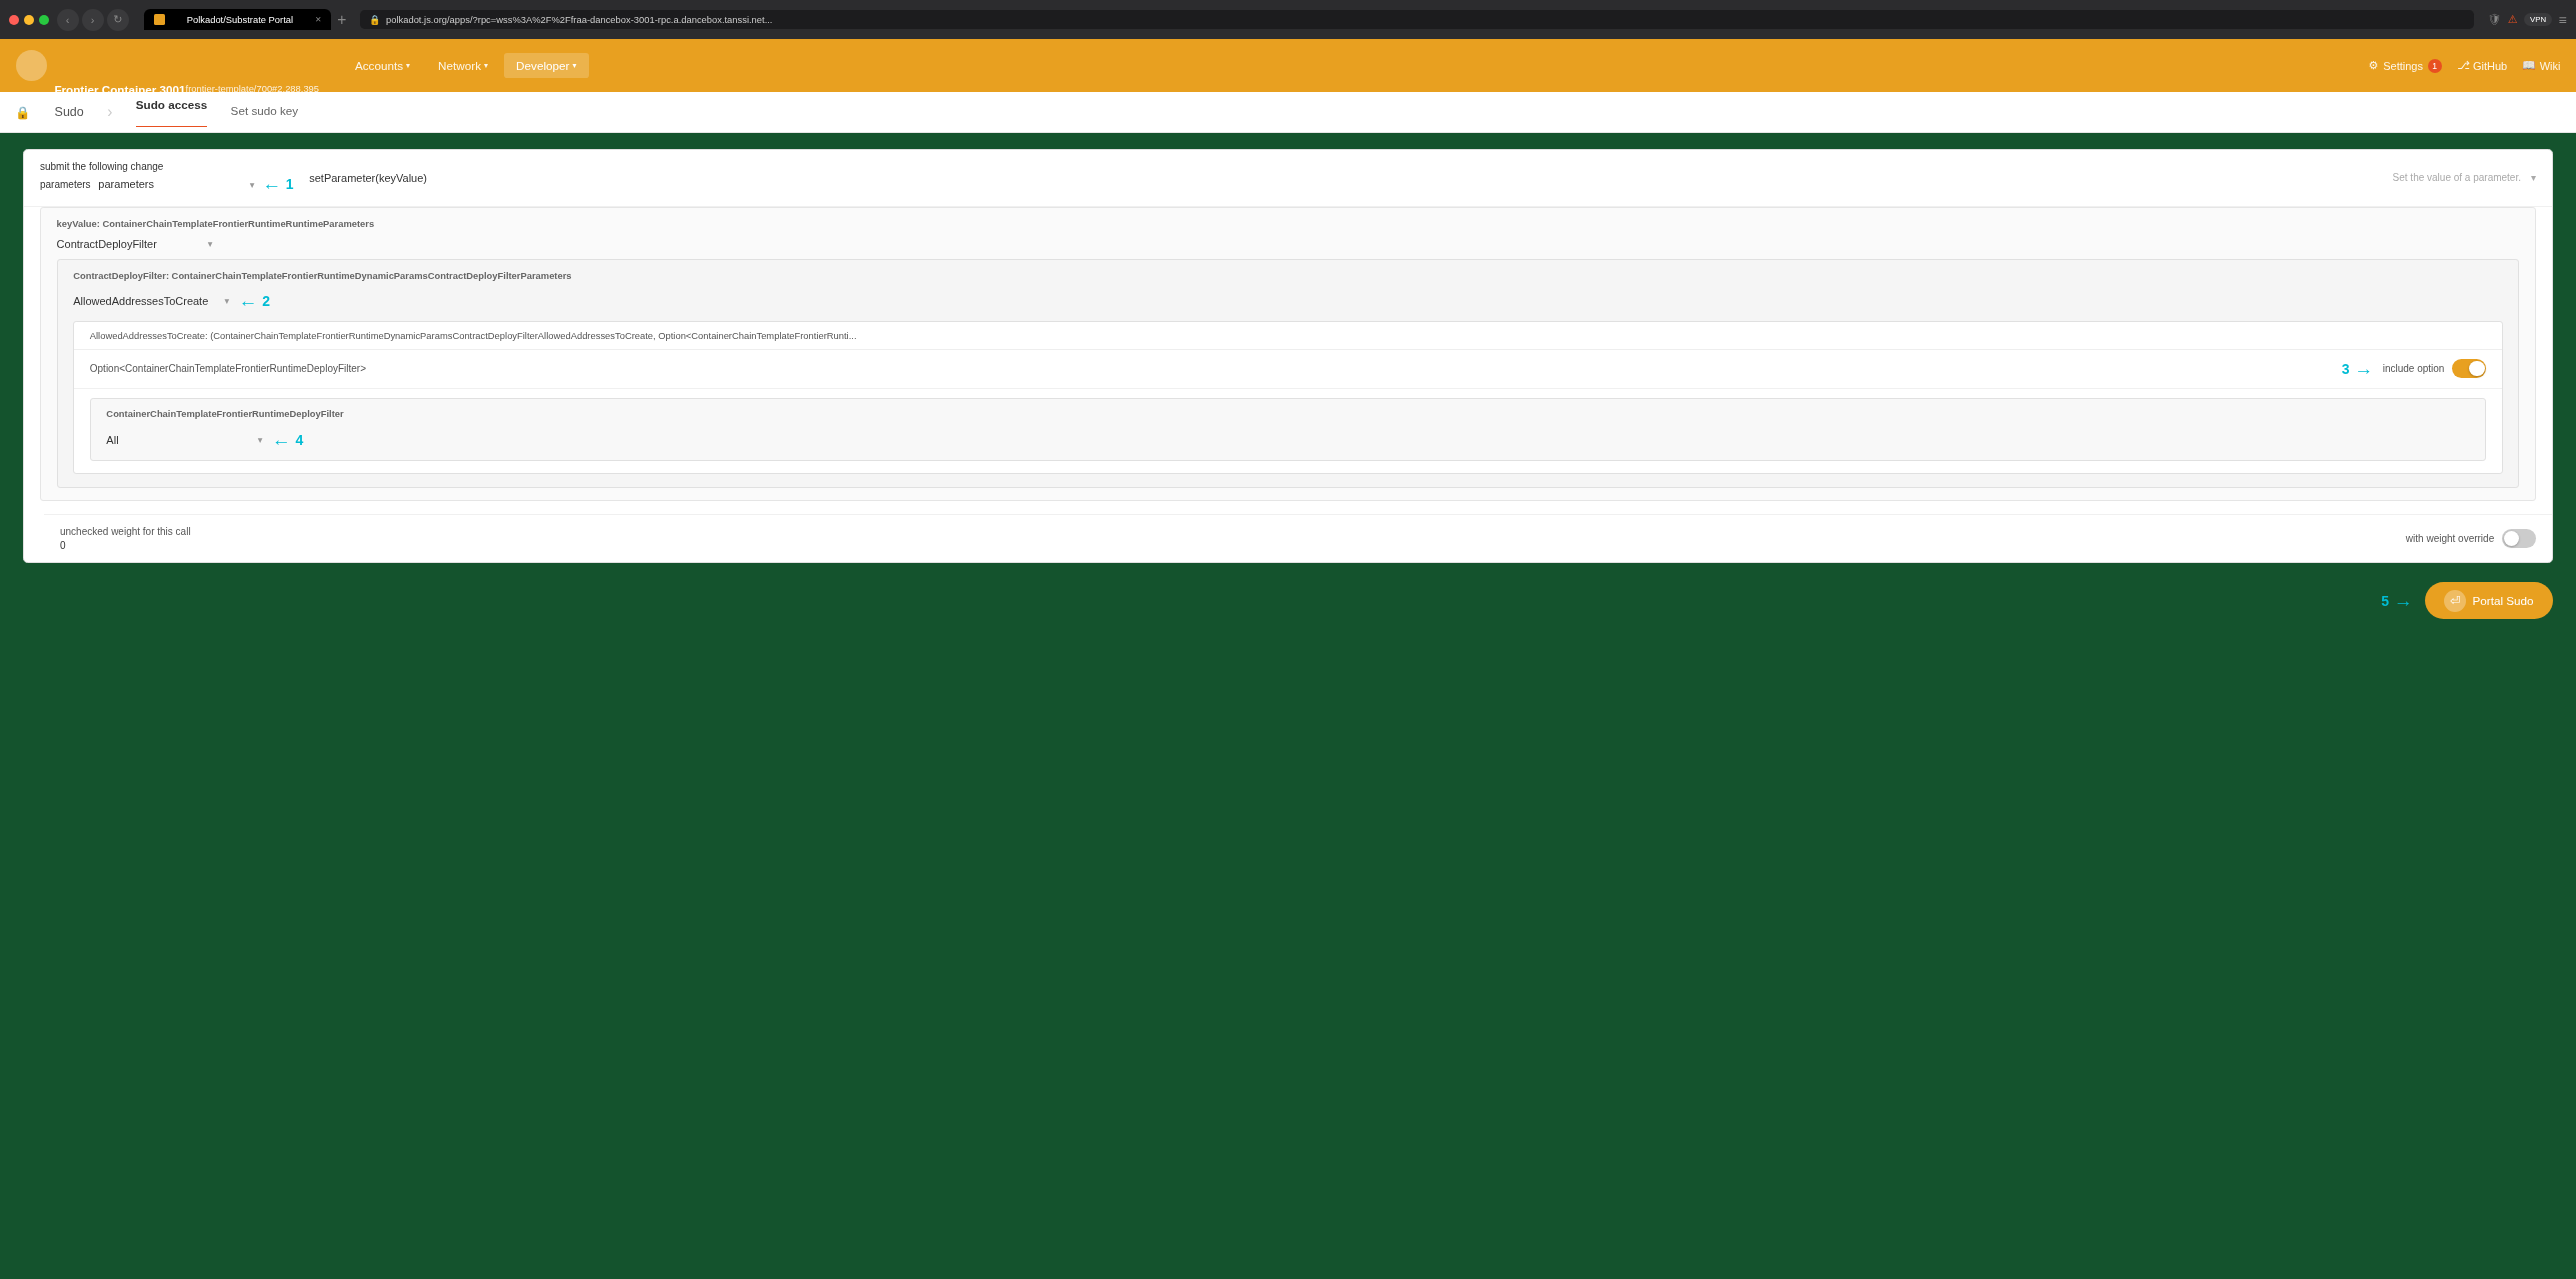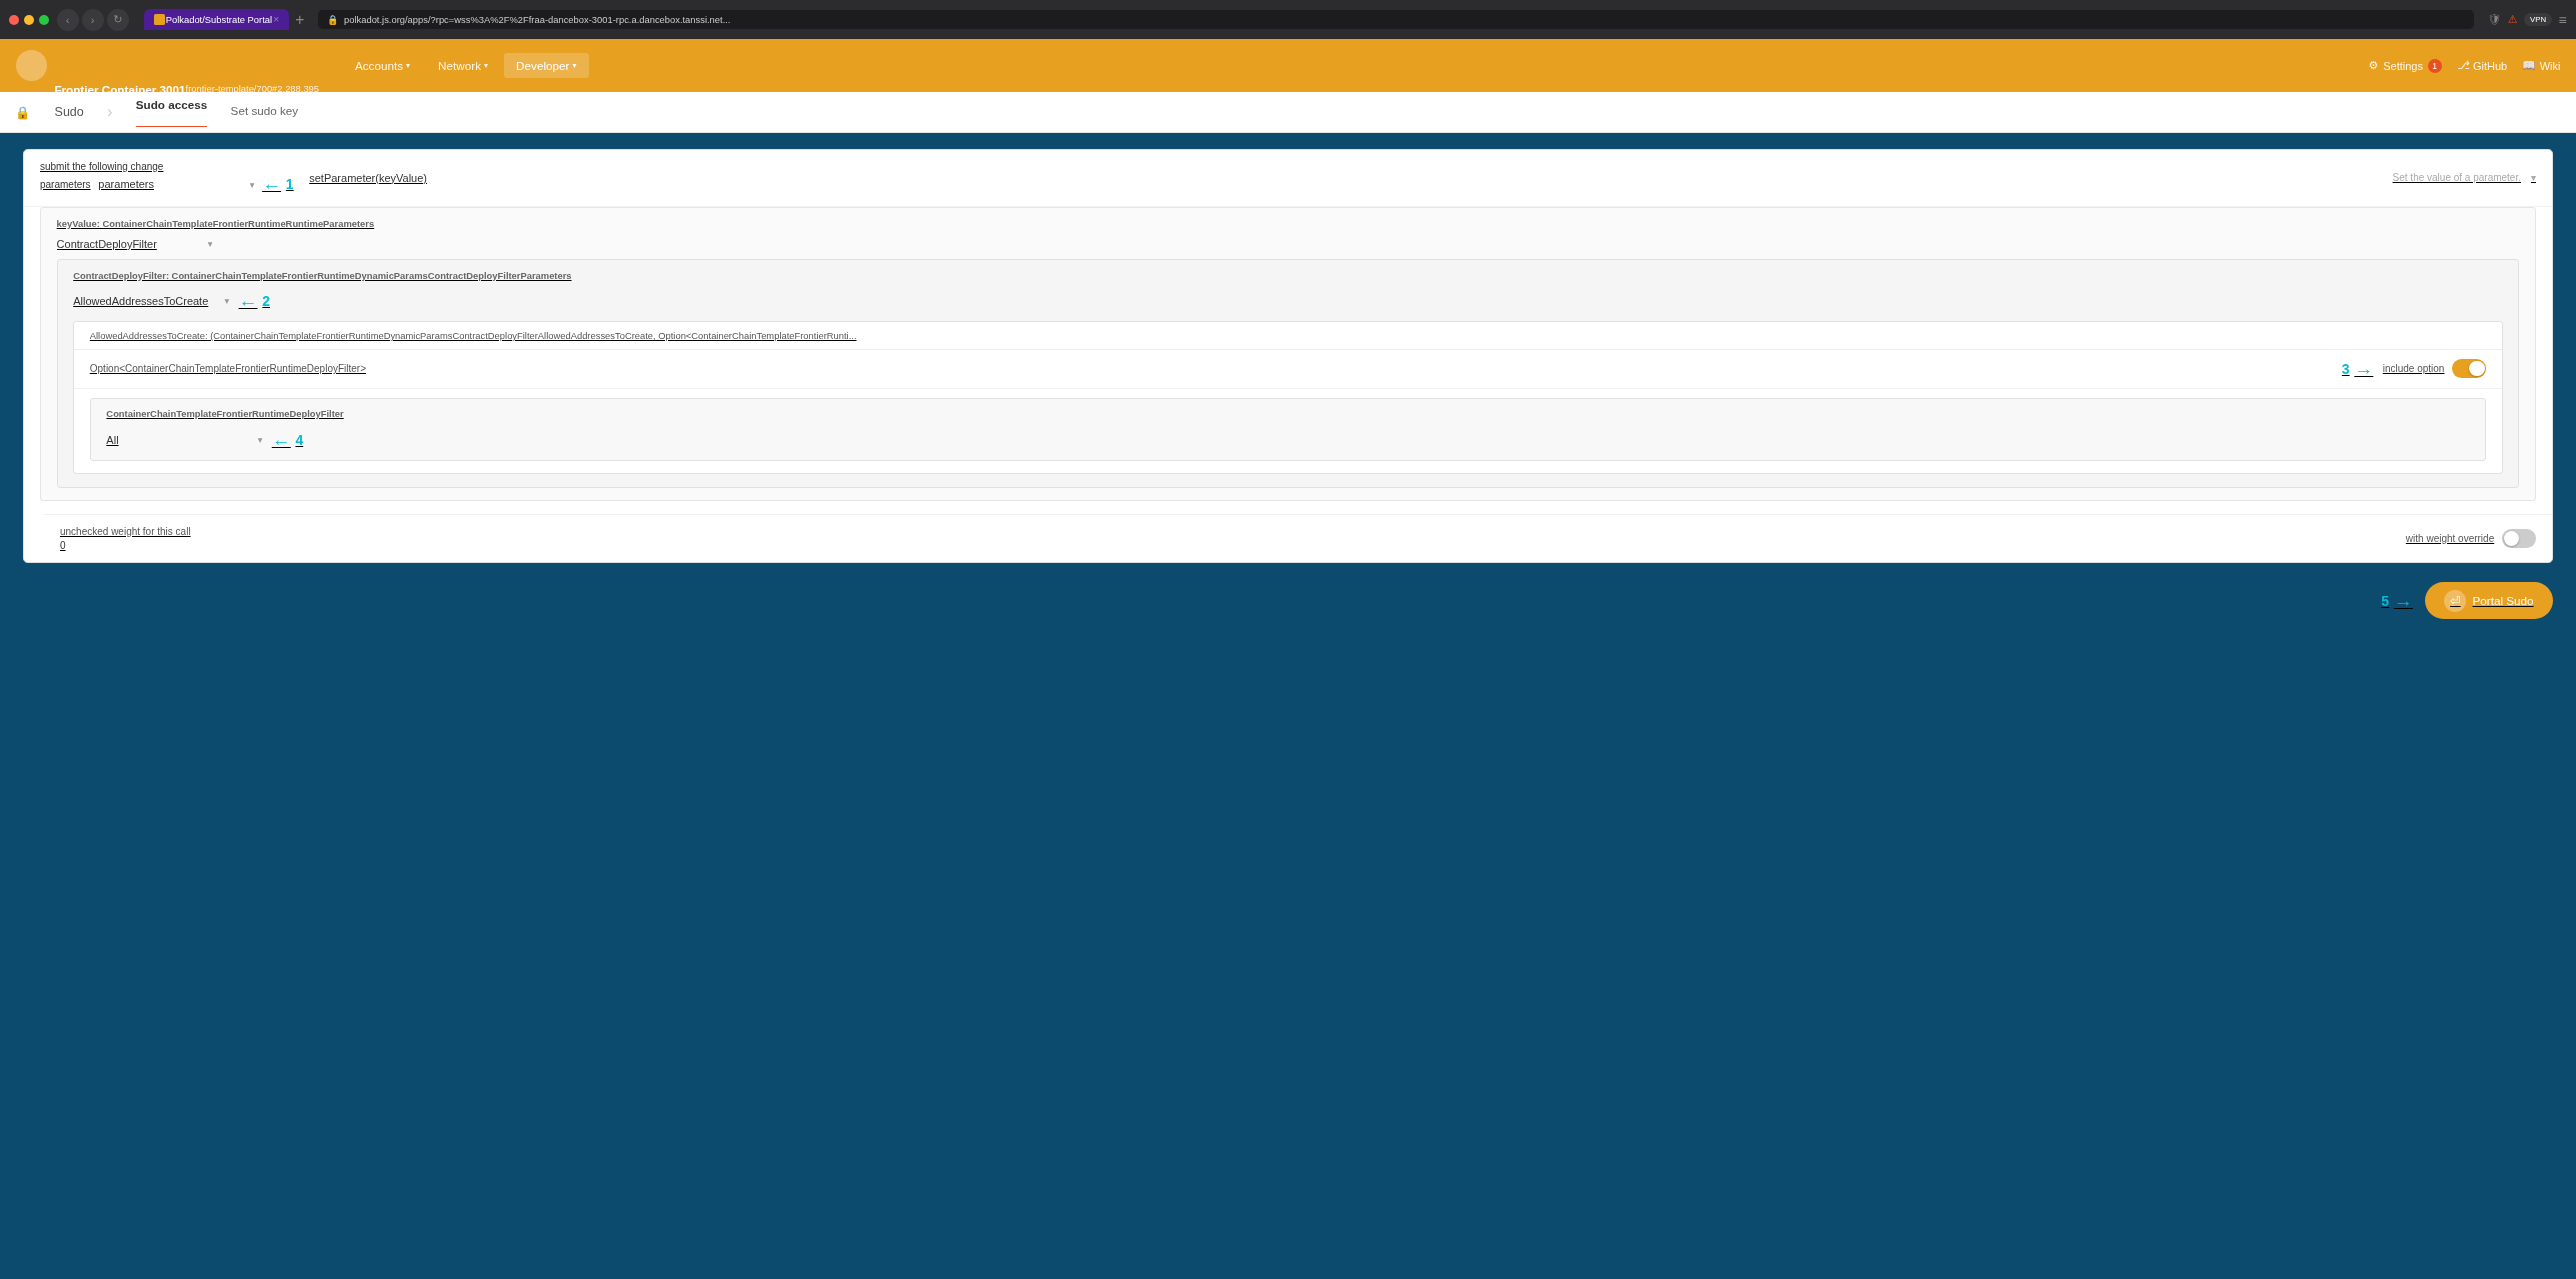--- a/index.html
+++ b/index.html
@@ -19,28 +19,28 @@
     .tl-red { background: #ff5f57; }
     .tl-yellow { background: #febc2e; }
     .tl-green { background: #28c840; }
     .browser-tab-bar {
       display: flex;
       align-items: center;
       gap: 6.2px;
       margin-left: 7.8px;
     }
     .browser-tab {
-      background: #4c1d95;
+      background: #000000;
       border-radius: 6.2px 6.2px 0 0;
       padding: 4.7px 9.4px;
       color: #fff;
       font-size: 9.4px;
       display: flex;
       align-items: center;
-      gap: 1px;
+      gap: 22px;
       min-width: 125px;
     }
     .browser-tab .tab-favicon { width: 11px; height: 11px; background: #e8a020; border-radius: 1.6px; }
     .browser-tab .tab-close { color: #888; font-size: 7.8px; cursor: pointer; margin-left: auto; }
     .address-bar {
       flex: 1;
       background: #1c1c1e;
       border-radius: 4.7px;
       padding: 3.9px 9.4px;
       color: #ccc;
@@ -116,23 +116,22 @@
     .sub-nav-item {
       color: #666; font-size: 11.7px; cursor: pointer; padding-bottom: 3.1px;
     }
     .sub-nav-item.active {
       color: #333; font-weight: 600; border-bottom: 1.6px solid #e85020; padding-bottom: 15px;
     }
 
     
     .main-content {
       padding: 15.6px 23.4px;
-      background: #0c4a6e;
+      background: #14532d;
       min-height: calc(100vh - 133px);
-      text-decoration: underline;
     }
 
     .panel-label { color: #333; font-size: 10px; font-weight: 500; }
 
     .select-wrapper {
       position: relative;
       display: inline-flex;
       align-items: center;
       min-width: 156px;
     }

